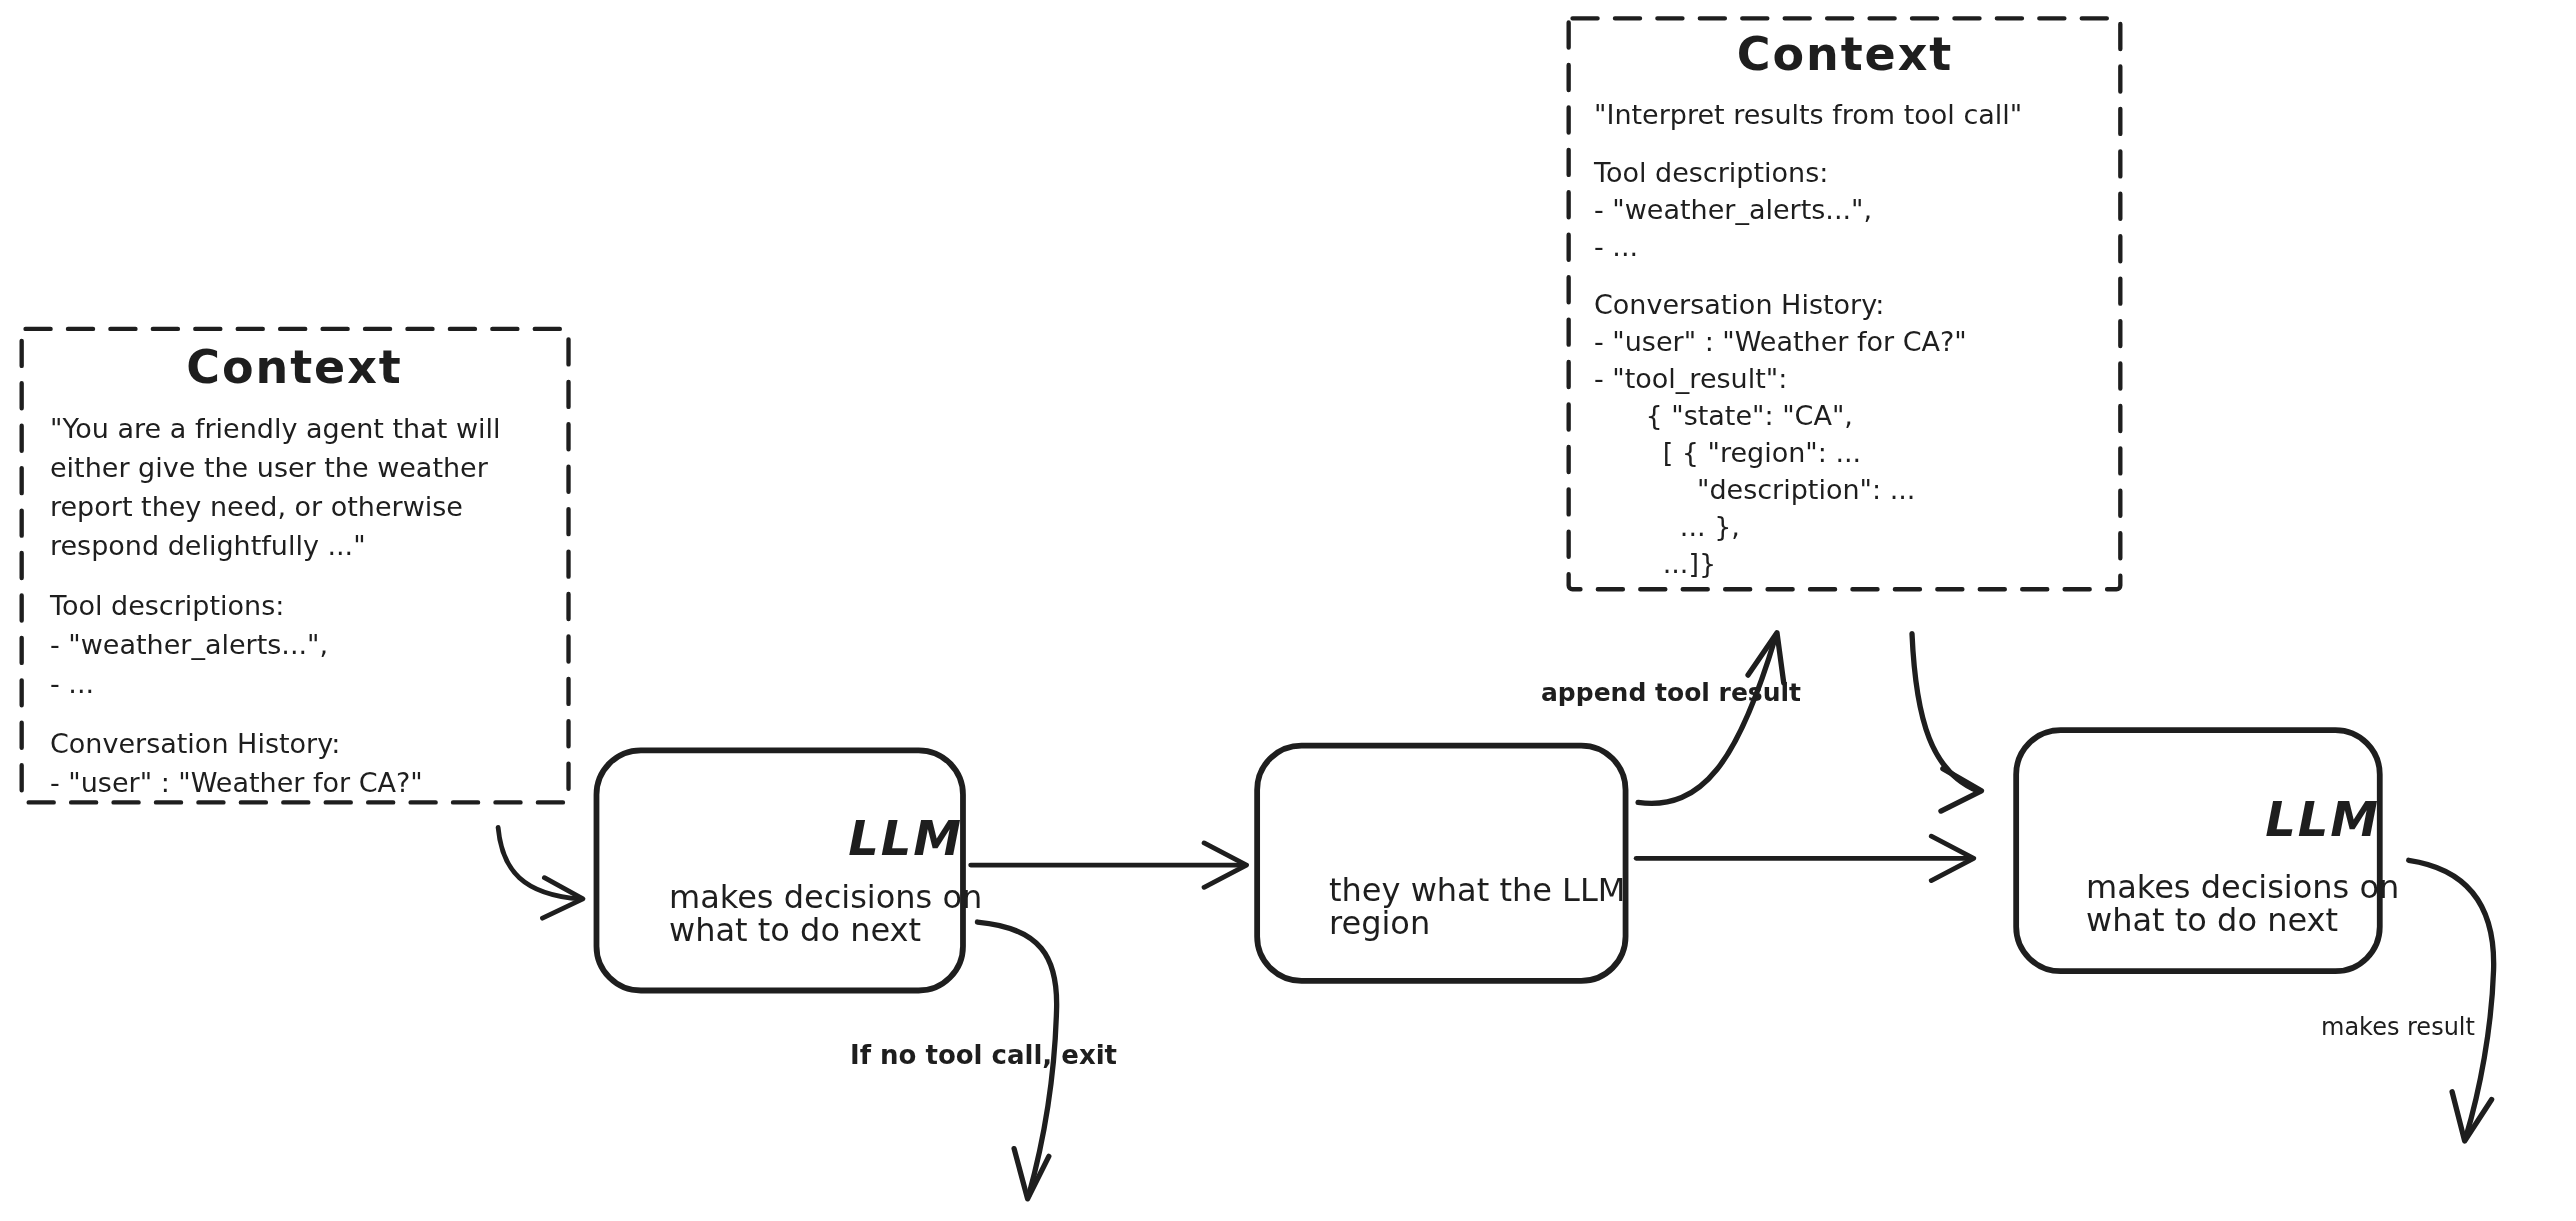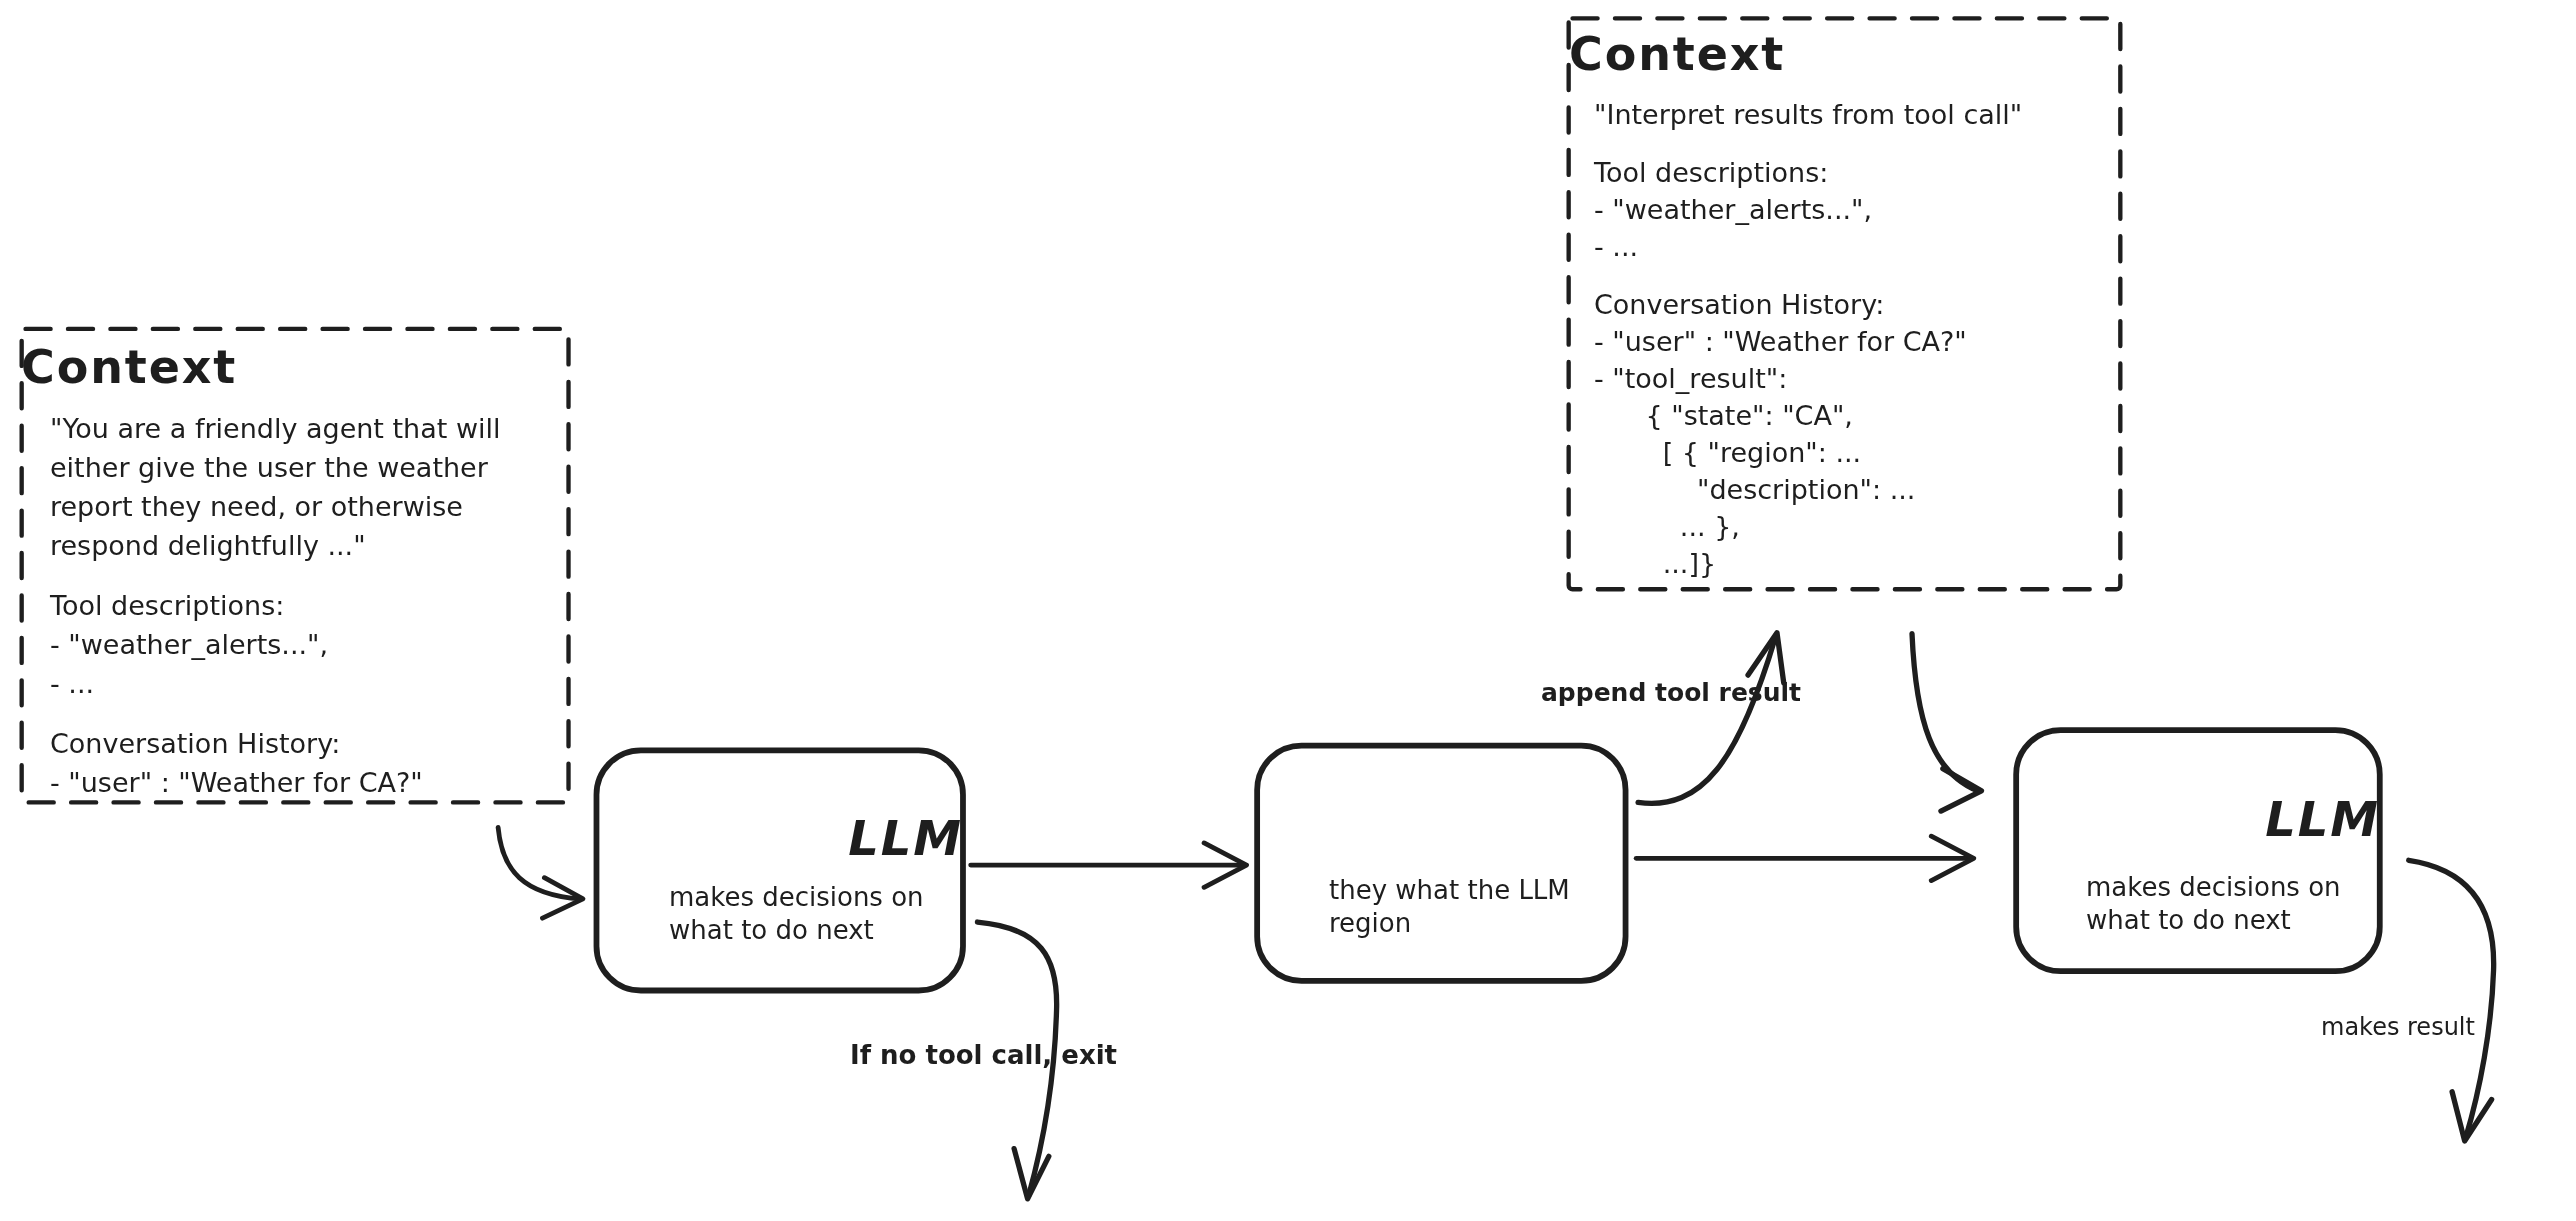--- a/index.html
+++ b/index.html
@@ -12,39 +12,40 @@
     color: #1e1e1e;
     font-family: "DejaVu Sans", sans-serif;
     overflow: hidden;
   }
   .abs { position: absolute; }
   svg.layer { position: absolute; left: 0; top: 0; }
 
   .ctx-title {
     font-size: 46px;
     font-weight: 700;
+    text-align: center;
     letter-spacing: 1.9px;
   }
   .ctx-body {
     font-size: 27px;
     white-space: pre;
   }
   .lh40 .line { line-height: 39px; }
   .lh38 .line { line-height: 37px; }
   .ctx-body .line.blank { height: 21px; }
 
   .box-title {
     font-size: 48px;
     font-weight: 600;
     text-align: right;
     letter-spacing: 1.9px;
   }
   .italic { font-style: italic; }
   .box-sub {
-    font-size: 26px;
+    font-size: 32px;
     line-height: 33px;
     white-space: pre;
   }
   .edge-label {
     font-size: 25px;
     white-space: nowrap;
   }
 </style>
 </head>
 <body>

